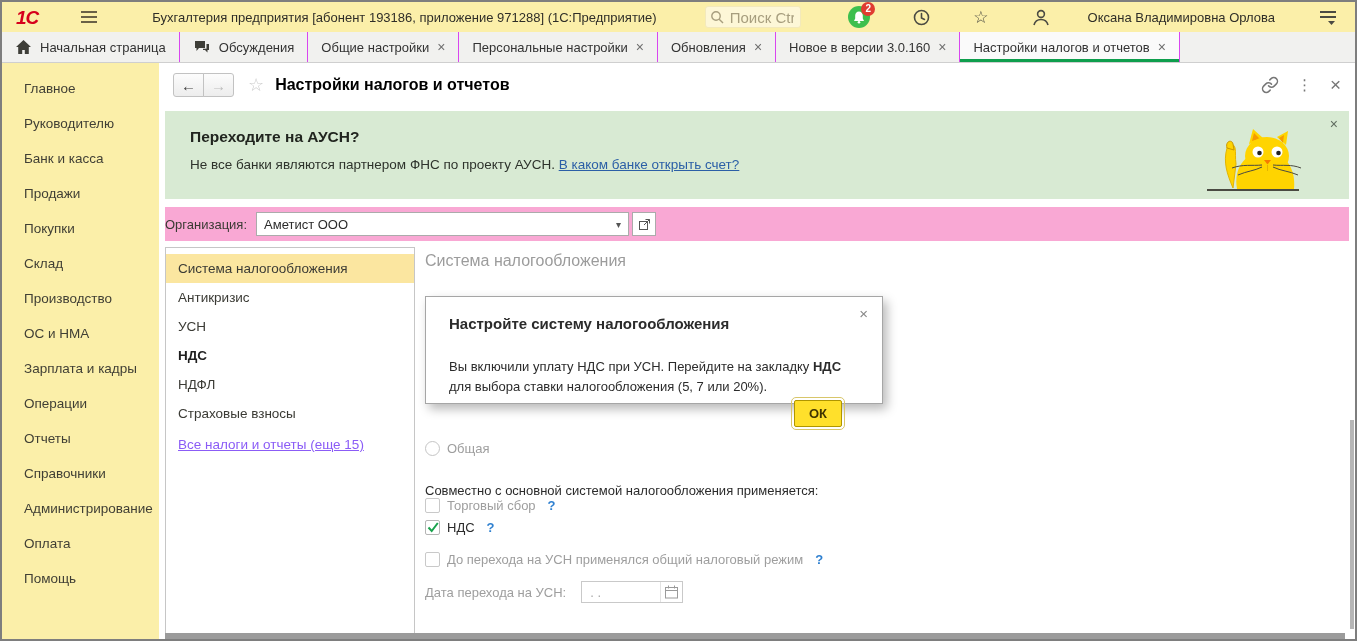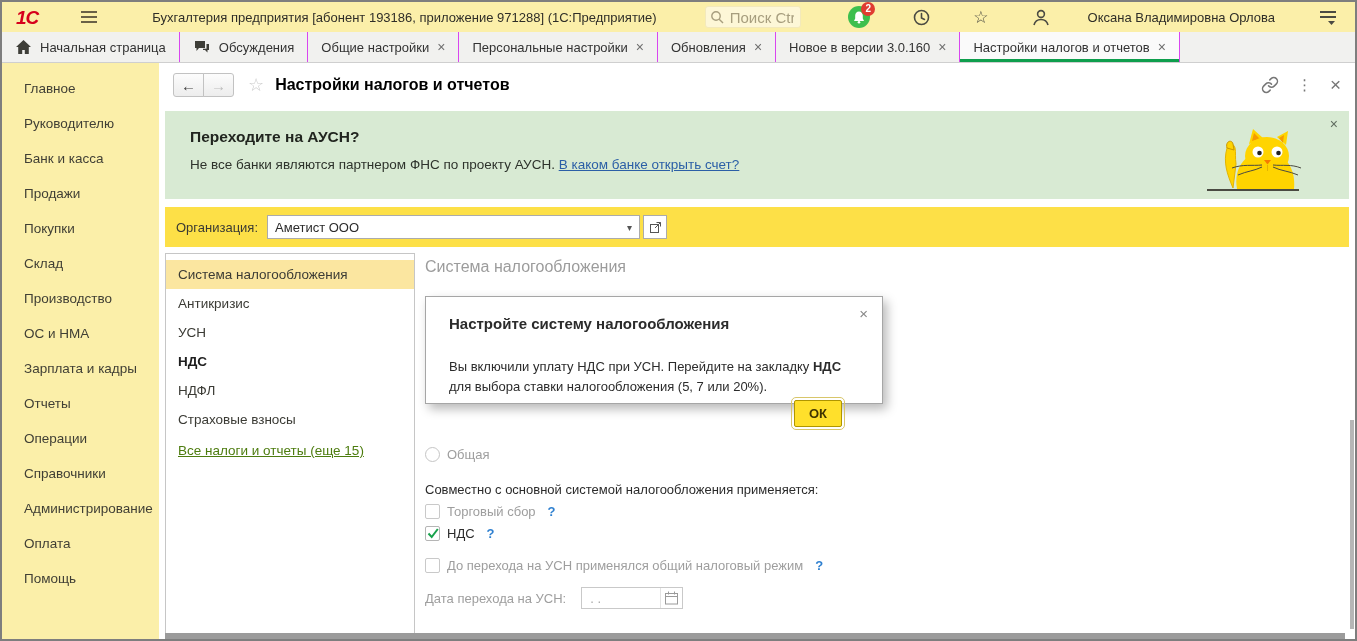--- a/index.html
+++ b/index.html
@@ -51,40 +51,40 @@
 
   
   .banner { margin:4px 6px 0 6px; height:88px; background:#d8ead3; position:relative; padding:17px 0 15px 25px; flex:0 0 auto; }
   .banner-title { font-size:15.5px; font-weight:bold; color:#21251f; margin-bottom:11px; }
   .banner-text { font-size:13.5px; color:#2e332c; }
   .banner a { color:#2b5fa6; }
   .banner-close { position:absolute; top:5px; right:11px; font-size:14px; color:#5f6b5f; cursor:pointer; }
   .cat { position:absolute; right:46px; bottom:3px; }
 
   
-  .org-row { margin:8px 6px 0 6px; background:#fde047; height:40px; display:flex; align-items:center; padding-left:11px; flex:0 0 auto; }
+  .org-row { margin:8px 6px 0 6px; background:#f9a8d4; height:34px; display:flex; align-items:center; flex:0 0 auto; }
   .org-label { margin-right:9px; color:#3a3a33; }
   .combo { display:flex; height:24px; border:1px solid #ababab; background:#fff; }
   .combo input { width:352px; border:none; outline:none; padding:0 7px; font-family:"Liberation Sans",sans-serif; font-size:13px; color:#2b2b2b; }
   .combo-dd { width:19px; display:flex; align-items:center; justify-content:center; color:#555; font-size:10px; cursor:pointer; background:#fff; }
   .openbtn { width:24px; height:24px; border:1px solid #ababab; background:#fff; margin-left:3px; display:flex; align-items:center; justify-content:center; cursor:pointer; }
 
   
   .body-area { flex:1; margin:6px 6px 0 6px; display:flex; min-height:0; position:relative; }
   .settings-nav { width:250px; border:1px solid #c6c6c6; background:#fff; padding-top:6px; flex:0 0 auto; }
   .nav-item { height:29px; display:flex; align-items:center; padding-left:12px; font-size:13.5px; color:#3b3b35; cursor:pointer; }
   .nav-item.selected { background:#fbe6a0; }
   .nav-item.bold { font-weight:bold; color:#1f1f1f; }
-  .nav-link { display:inline-block; margin:9px 0 0 12px; color:#4d7c0f; font-size:13.5px; cursor:pointer; }
+  .nav-link { display:inline-block; margin:9px 0 0 12px; color:#8b5cf6; font-size:13.5px; cursor:pointer; }
 
   .settings-panel { flex:1; position:relative; min-width:0; }
   .p-title { position:absolute; left:10px; top:5px; font-size:16px; color:#9c9c9c; }
   .prow { position:absolute; left:10px; display:flex; align-items:center; gap:7px; white-space:nowrap; }
   .row-radio { top:194px; }
-  .row-combined { top:229px; color:#2b2b2b; }
+  .row-combined { top:236px; color:#2b2b2b; }
   .row-trade { top:251px; }
   .row-nds { top:273px; }
   .row-before { top:305px; }
   .row-date { top:334px; }
   .radio { width:15px; height:15px; border:1px solid #c5c5c5; border-radius:50%; background:#fff; }
   .cb { width:15px; height:15px; border:1px solid #b5b5b5; border-radius:2px; background:#fff; display:flex; align-items:center; justify-content:center; }
   .cb.dis { border-color:#c9c9c9; }
   .gray { color:#9e9e9e; }
   .dark { color:#2b2b2b; }
   .help { color:#2f80d0; font-weight:bold; margin-left:5px; cursor:pointer; }
@@ -204,22 +204,22 @@
     <div class="sidebar">
       <div class="side-item">Главное</div>
       <div class="side-item">Руководителю</div>
       <div class="side-item">Банк и касса</div>
       <div class="side-item">Продажи</div>
       <div class="side-item">Покупки</div>
       <div class="side-item">Склад</div>
       <div class="side-item">Производство</div>
       <div class="side-item">ОС и НМА</div>
       <div class="side-item">Зарплата и кадры</div>
+      <div class="side-item">Операции</div>
       <div class="side-item">Отчеты</div>
-      <div class="side-item">Операции</div>
       <div class="side-item">Справочники</div>
       <div class="side-item">Администрирование</div>
       <div class="side-item">Оплата</div>
       <div class="side-item">Помощь</div>
     </div>
 
     <div class="content">
 
       <div class="content-header">
         <div class="navbtn back">←</div>

